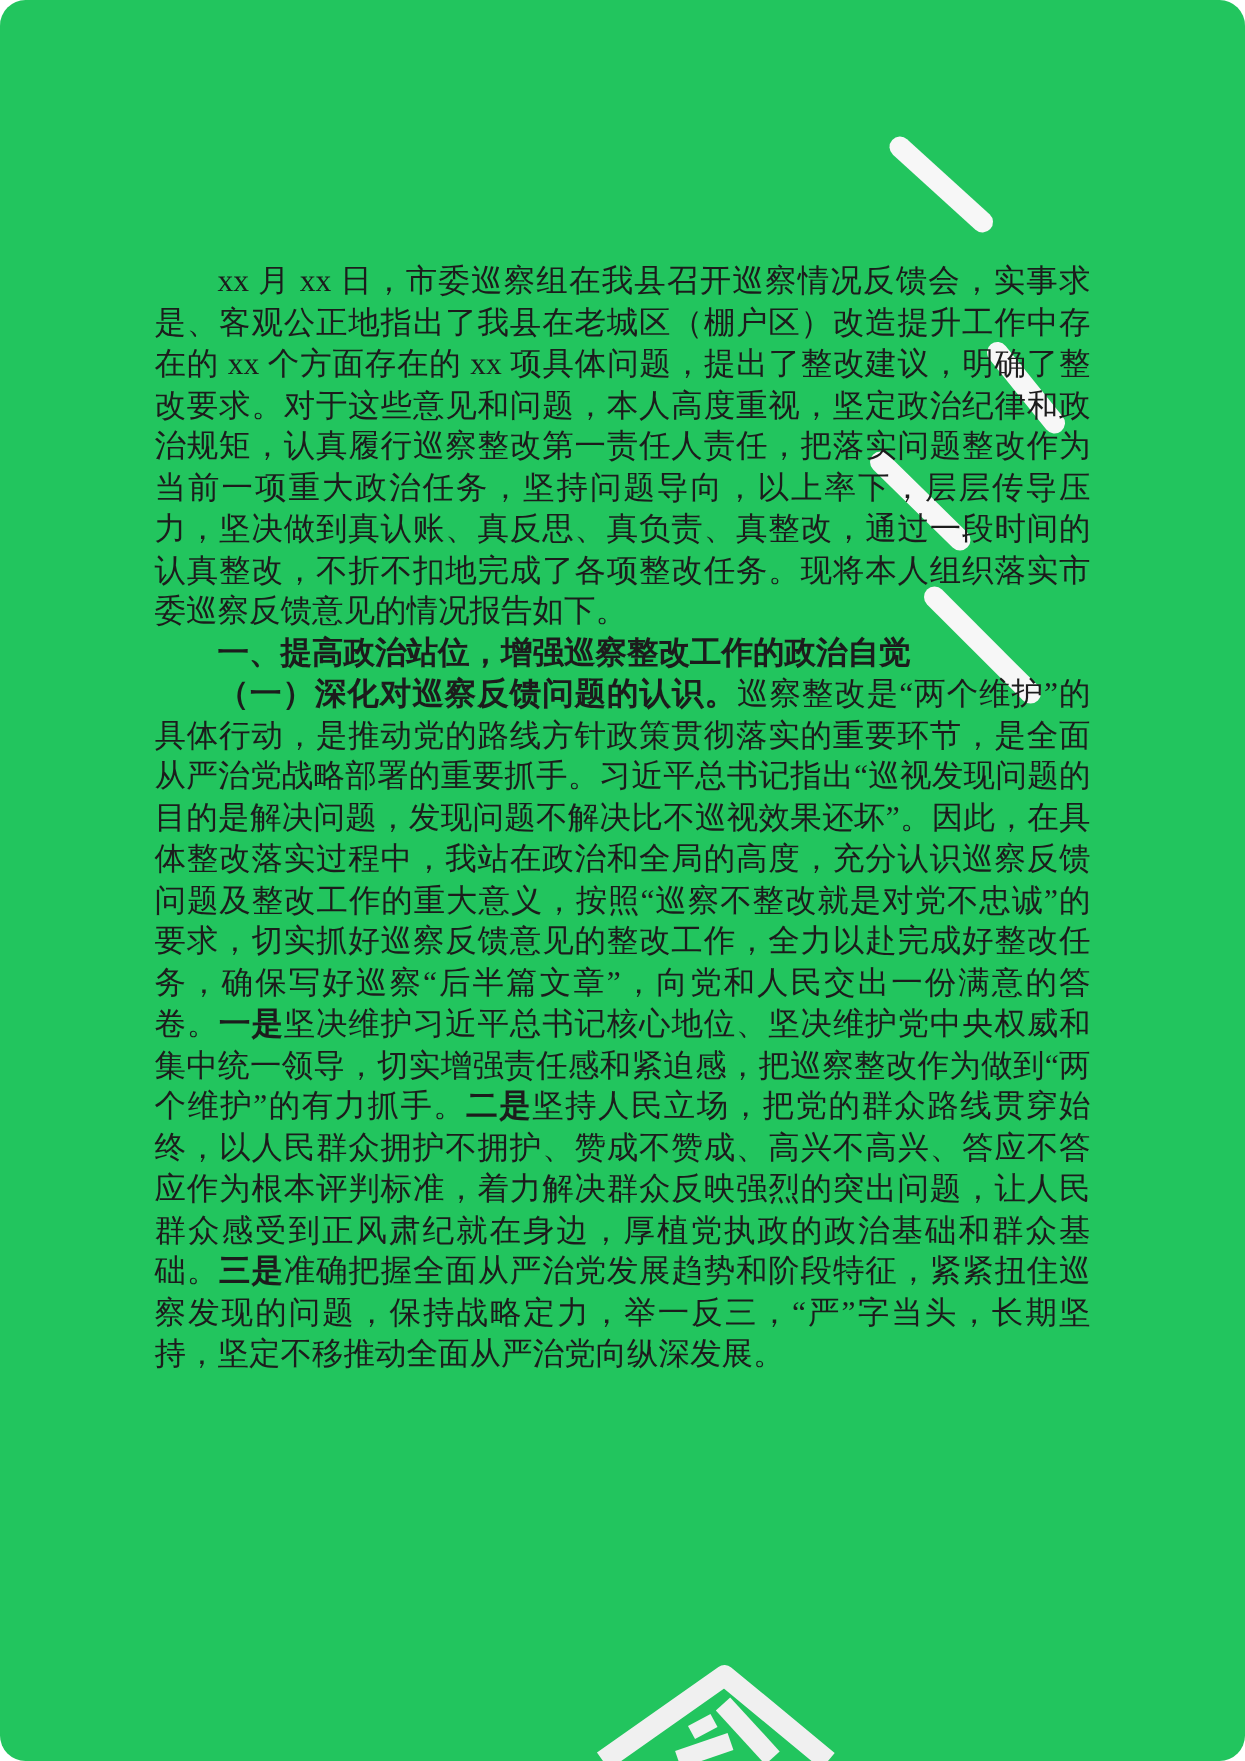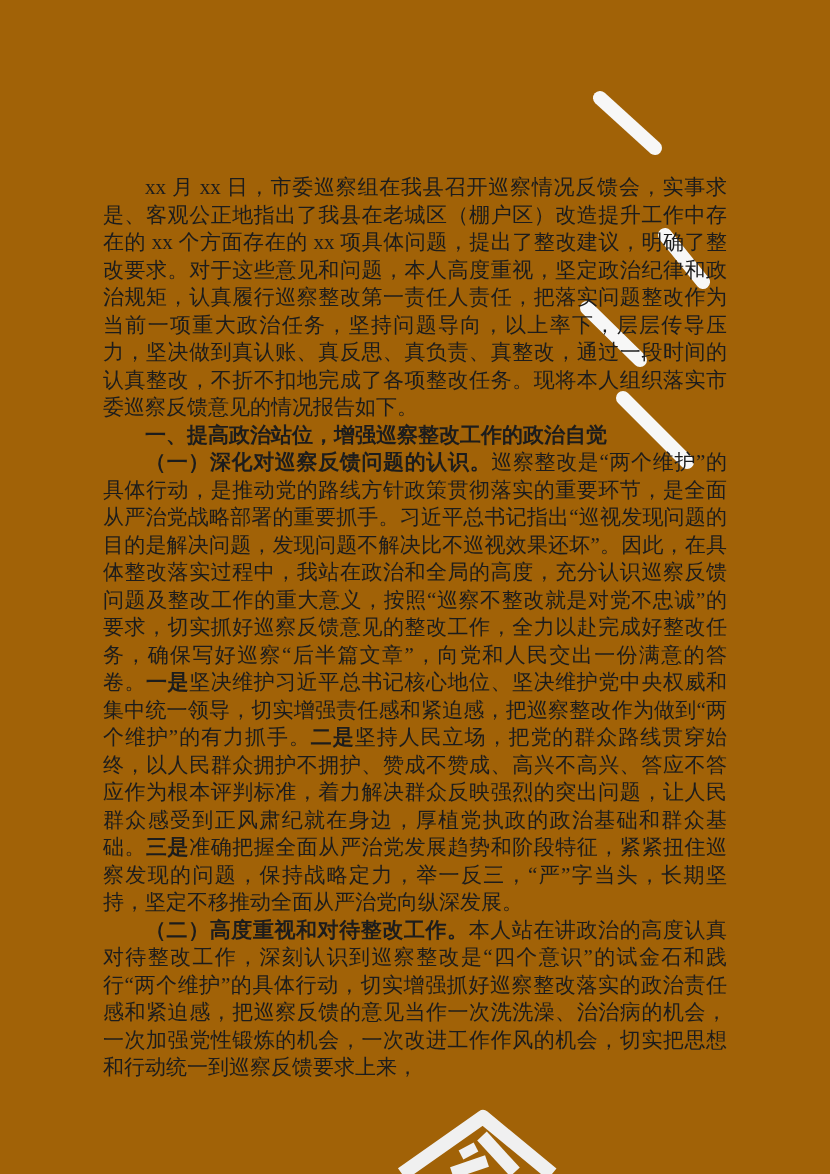--- a/index.html
+++ b/index.html
@@ -7,21 +7,22 @@
     width: 830px;
     height: 1174px;
     background: #ffffff;
     overflow: hidden;
     position: relative;
     font-family: "Liberation Serif", "DejaVu Serif", serif;
   }
   .page {
     position: absolute;
     inset: 0;
-    background: #a16207;
+    background: #22c55e;
+    border-radius: 17px;
   }
   .wm {
     position: absolute;
     pointer-events: none;
   }
   .wm-top { left: 555px; top: 60px; }
   .wm-bottom { left: 360px; top: 1095px; }
   .doc {
     position: absolute;
     left: 103px;
@@ -60,16 +61,15 @@
       <line x1="122" y1="41" x2="155" y2="77" stroke-width="13"></line>
       <line x1="127" y1="66" x2="92" y2="78" stroke-width="12"></line>
       <line x1="101" y1="60" x2="116" y2="52" stroke-width="10"></line>
     </g>
   </svg>
 
   <div class="doc">
       <p class="para"><span>xx 月 xx 日，市委巡察组在我县召开巡察情况反馈会，实事求是、客观公正地指出了我县在老城区（棚户区）改造提升工作中存在的 xx 个方面存在的 xx 项具体问题，提出了整改建议，明确了整改要求。对于这些意见和问题，本人高度重视，坚定政治纪律和政治规矩，认真履行巡察整改第一责任人责任，把落实问题整改作为当前一项重大政治任务，坚持问题导向，以上率下，层层传导压力，坚决做到真认账、真反思、真负责、真整改，通过一段时间的认真整改，不折不扣地完成了各项整改任务。现将本人组织落实市委巡察反馈意见的情况报告如下。</span></p>
       <p class="para heading"><b>一、提高政治站位，增强巡察整改工作的政治自觉</b></p>
       <p class="para"><b>（一）深化对巡察反馈问题的认识。</b><span>巡察整改是“两个维护”的具体行动，是推动党的路线方针政策贯彻落实的重要环节，是全面从严治党战略部署的重要抓手。习近平总书记指出“巡视发现问题的目的是解决问题，发现问题不解决比不巡视效果还坏”。因此，在具体整改落实过程中，我站在政治和全局的高度，充分认识巡察反馈问题及整改工作的重大意义，按照“巡察不整改就是对党不忠诚”的要求，切实抓好巡察反馈意见的整改工作，全力以赴完成好整改任务，确保写好巡察“后半篇文章”，向党和人民交出一份满意的答卷。</span><b>一是</b><span>坚决维护习近平总书记核心地位、坚决维护党中央权威和集中统一领导，切实增强责任感和紧迫感，把巡察整改作为做到“两个维护”的有力抓手。</span><b>二是</b><span>坚持人民立场，把党的群众路线贯穿始终，以人民群众拥护不拥护、赞成不赞成、高兴不高兴、答应不答应作为根本评判标准，着力解决群众反映强烈的突出问题，让人民群众感受到正风肃纪就在身边，厚植党执政的政治基础和群众基础。</span><b>三是</b><span>准确把握全面从严治党发展趋势和阶段特征，紧紧扭住巡察发现的问题，保持战略定力，举一反三，“严”字当头，长期坚持，坚定不移推动全面从严治党向纵深发展。</span></p>
-      <p class="para"><b>（二）高度重视和对待整改工作。</b><span>本人站在讲政治的高度认真对待整改工作，深刻认识到巡察整改是“四个意识”的试金石和践行“两个维护”的具体行动，切实增强抓好巡察整改落实的政治责任感和紧迫感，把巡察反馈的意见当作一次洗洗澡、治治病的机会，一次加强党性锻炼的机会，一次改进工作作风的机会，切实把思想和行动统一到巡察反馈要求上来，</span></p>
     </div>
 
 </div>
 
 </body></html>

